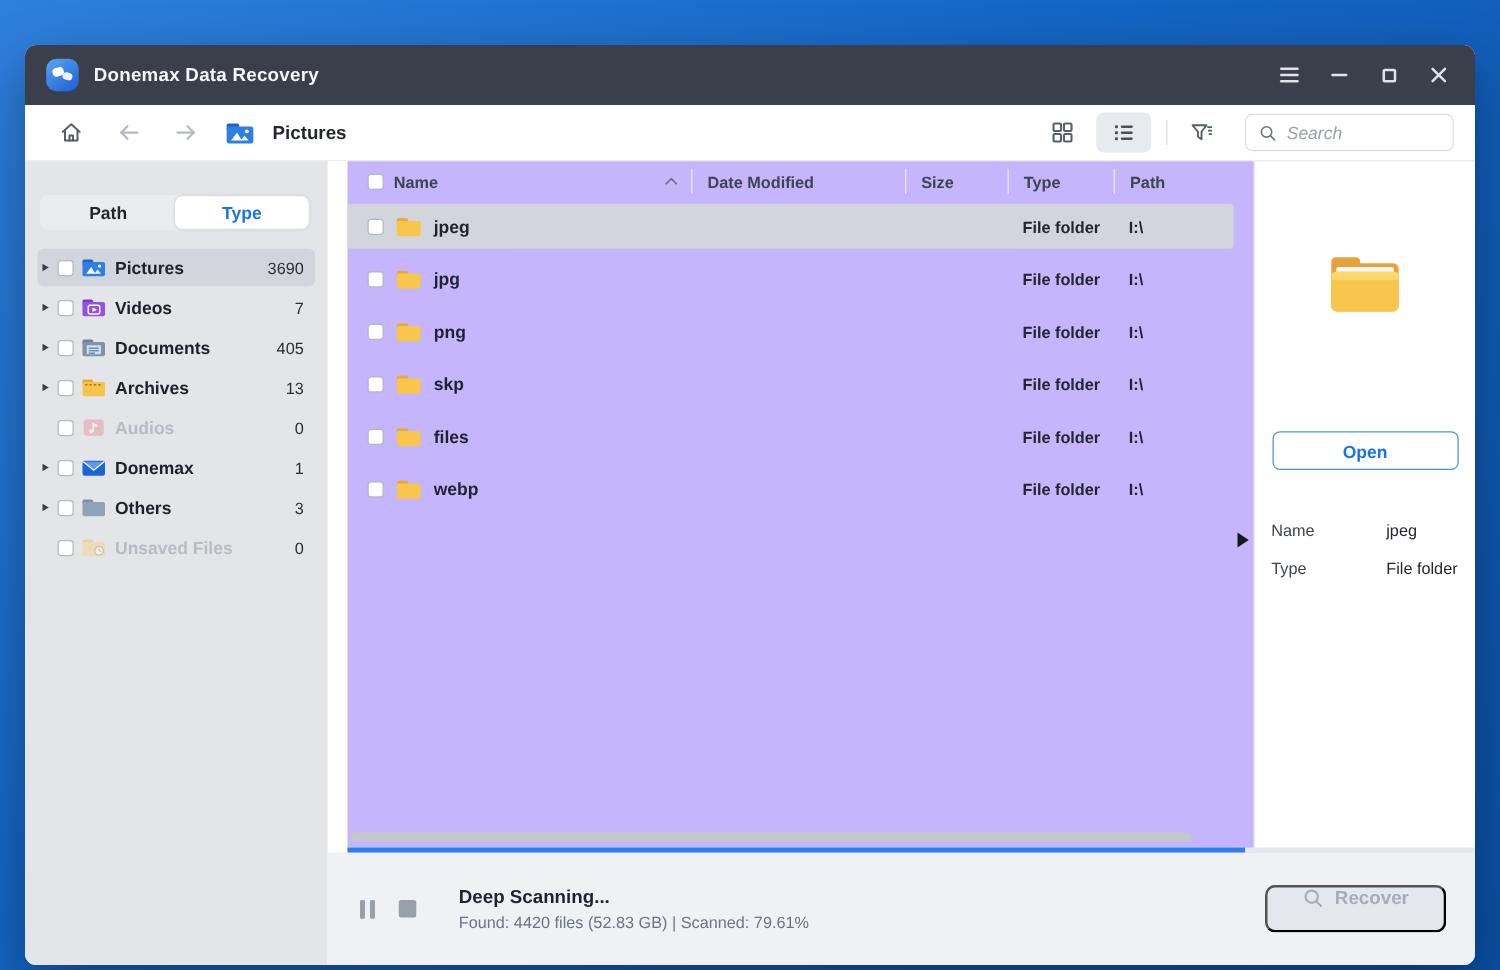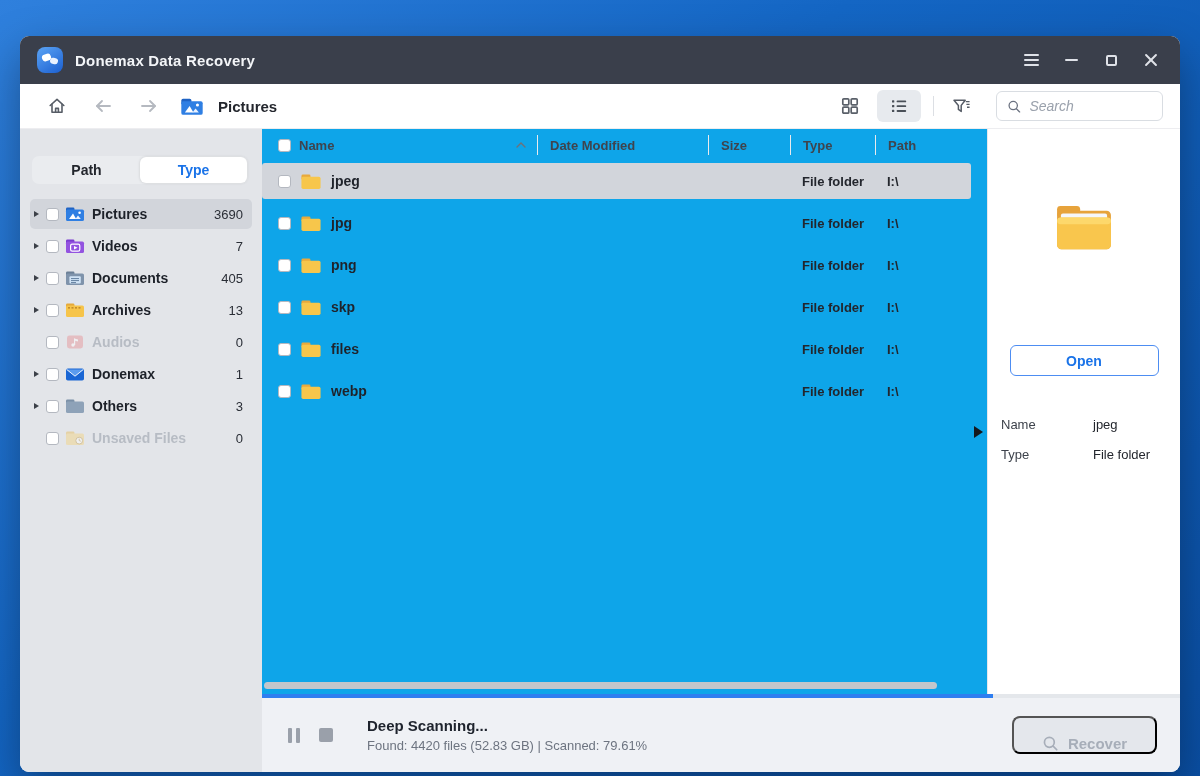--- a/index.html
+++ b/index.html
@@ -55,21 +55,21 @@
   .tri i { width:0; height:0; border-left:5px solid #3c4048; border-top:3.5px solid transparent; border-bottom:3.5px solid transparent; }
   .cb { width:13px; height:13px; border:1px solid #b4b8c0; border-radius:3px; background:#fff; flex:none; }
   .side-icon { width:20px; height:16px; margin-left:6px; flex:none; }
   .side-icon svg { display:block; }
   .side-label { margin-left:7px; font-size:14px; font-weight:600; color:#1d2129; white-space:nowrap; }
   .side-count { margin-left:auto; font-size:13px; color:#2a2e36; }
   .side-item.muted .side-label { color:#b7bcc4; }
   .side-item.muted .side-icon { opacity:.45; }
   
   .main-col { flex:1; display:flex; flex-direction:column; min-width:0; }
-  .content-row { flex:1; display:flex; position:relative; min-height:0; background:#0ea5e9; }
+  .content-row { flex:1; display:flex; position:relative; min-height:0; background:#c4b5fd;margin-left:16px; }
   .list-area { width:725px; flex:none; position:relative; }
   .gridcols { display:grid; grid-template-columns:275px 171px 82px 85px 1fr; }
   .list-header { height:32px; align-items:center; font-size:13px; font-weight:600; color:#3f444d; }
   .h-cell { display:flex; align-items:center; height:60%; padding-left:12px; border-left:1px solid #e8eaed; }
   .h-cell.first { border-left:0; padding-left:16px; height:100%; }
   .h-cell.first .h-label { margin-left:8px; }
   .sort-caret { margin-left:auto; margin-right:10px; display:flex; }
   .rows { padding-right:16px; margin-top:2px; }
   .file-row { height:36px; margin-bottom:6px; align-items:center; border-radius:3px; }
   .file-row.selected { background:#d2d5db; }
@@ -84,28 +84,28 @@
   .preview { flex:1; border-left:1px solid #e6e8ec; background:#fff; display:flex; flex-direction:column; align-items:center; padding-top:74px; }
   .preview-icon { width:62px; height:50px; }
   .open-btn { margin-top:92px; width:149px; height:31px; border:1px solid #4d8df2; border-radius:6px; background:#fff; color:#1a73e8; font-size:14px; font-weight:600; display:flex; align-items:center; justify-content:center; cursor:default; }
   .fields { margin-top:41px; width:100%; padding-left:13px; }
   .field-row { display:flex; margin-bottom:15px; font-size:13px; }
   .f-label { width:92px; color:#3e434c; }
   .f-value { color:#23262d; }
   
   .progress-track { position:absolute; left:0; right:0; bottom:0; height:4px; background:#e4e7eb; }
   .progress-fill { height:100%; background:#2e7ef0; }
-  .bottombar { height:74px; background:#eff1f5; display:flex; align-items:center; padding:0 23px 0 26px; flex:none; }
+  .bottombar { height:90px; background:#eff1f5; display:flex; align-items:center; padding:0 23px 0 26px; flex:none; }
   .pause-btn { display:flex; gap:4px; }
   .pause-btn i { width:4px; height:15px; background:#9aa0aa; border-radius:1px; }
   .stop-btn { width:14px; height:14px; background:#9aa0aa; border-radius:2px; margin-left:19px; }
   .status-block { margin-left:34px; }
   .status-title { font-size:15px; font-weight:600; color:#1e232d; margin-bottom:4px; }
   .status-detail { font-size:13px; color:#6d7480; }
-  .recover-btn { margin-left:auto; width:145px; height:38px; border-radius:8px; background:#e4e7ec; color:#a7aeb9; display:flex; align-items:flex-end; justify-content:center; gap:9px; font-size:15px; font-weight:600; cursor:default; }
+  .recover-btn { margin-left:auto; width:145px; height:38px; border-radius:8px; background:#e4e7ec; color:#a7aeb9; display:flex; align-items:flex-start; justify-content:center; gap:9px; font-size:15px; font-weight:600; cursor:default; }
 </style>
 </head>
 <body>
 
 <div class="window">
 
   <div class="titlebar">
     <div class="logo"></div>
     <div class="app-title">Donemax Data Recovery</div>
     <div class="win-controls">

